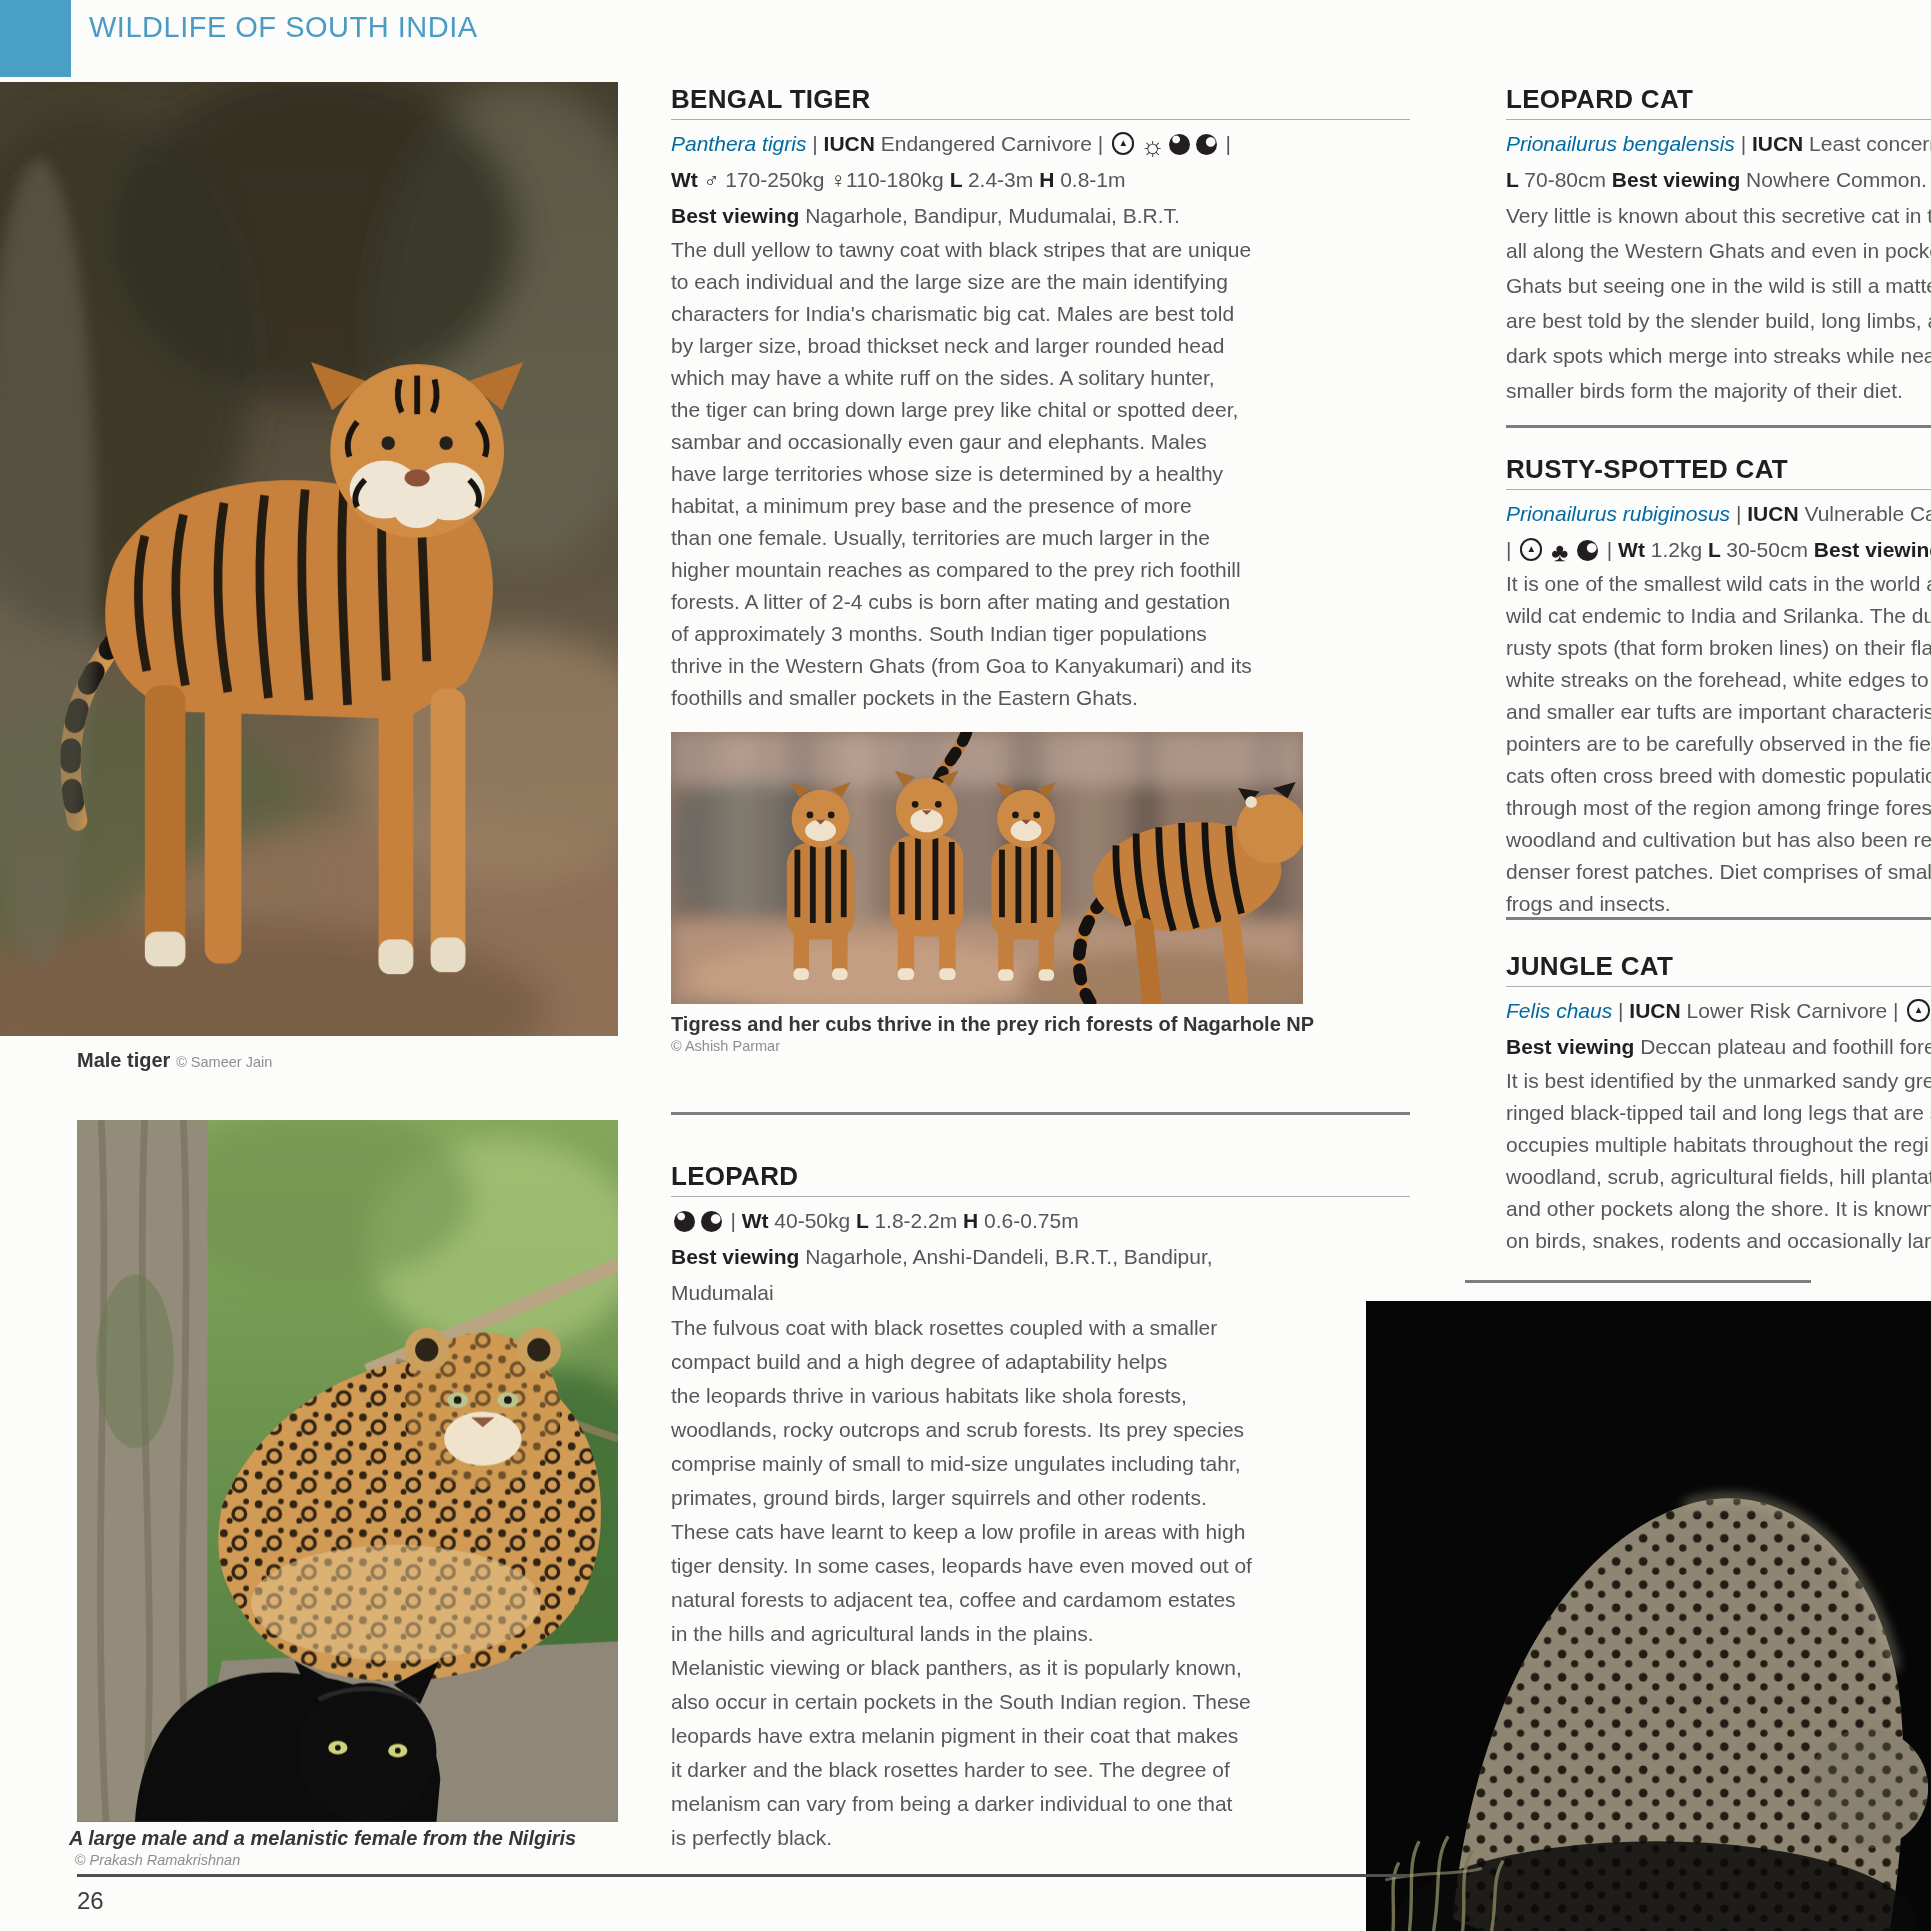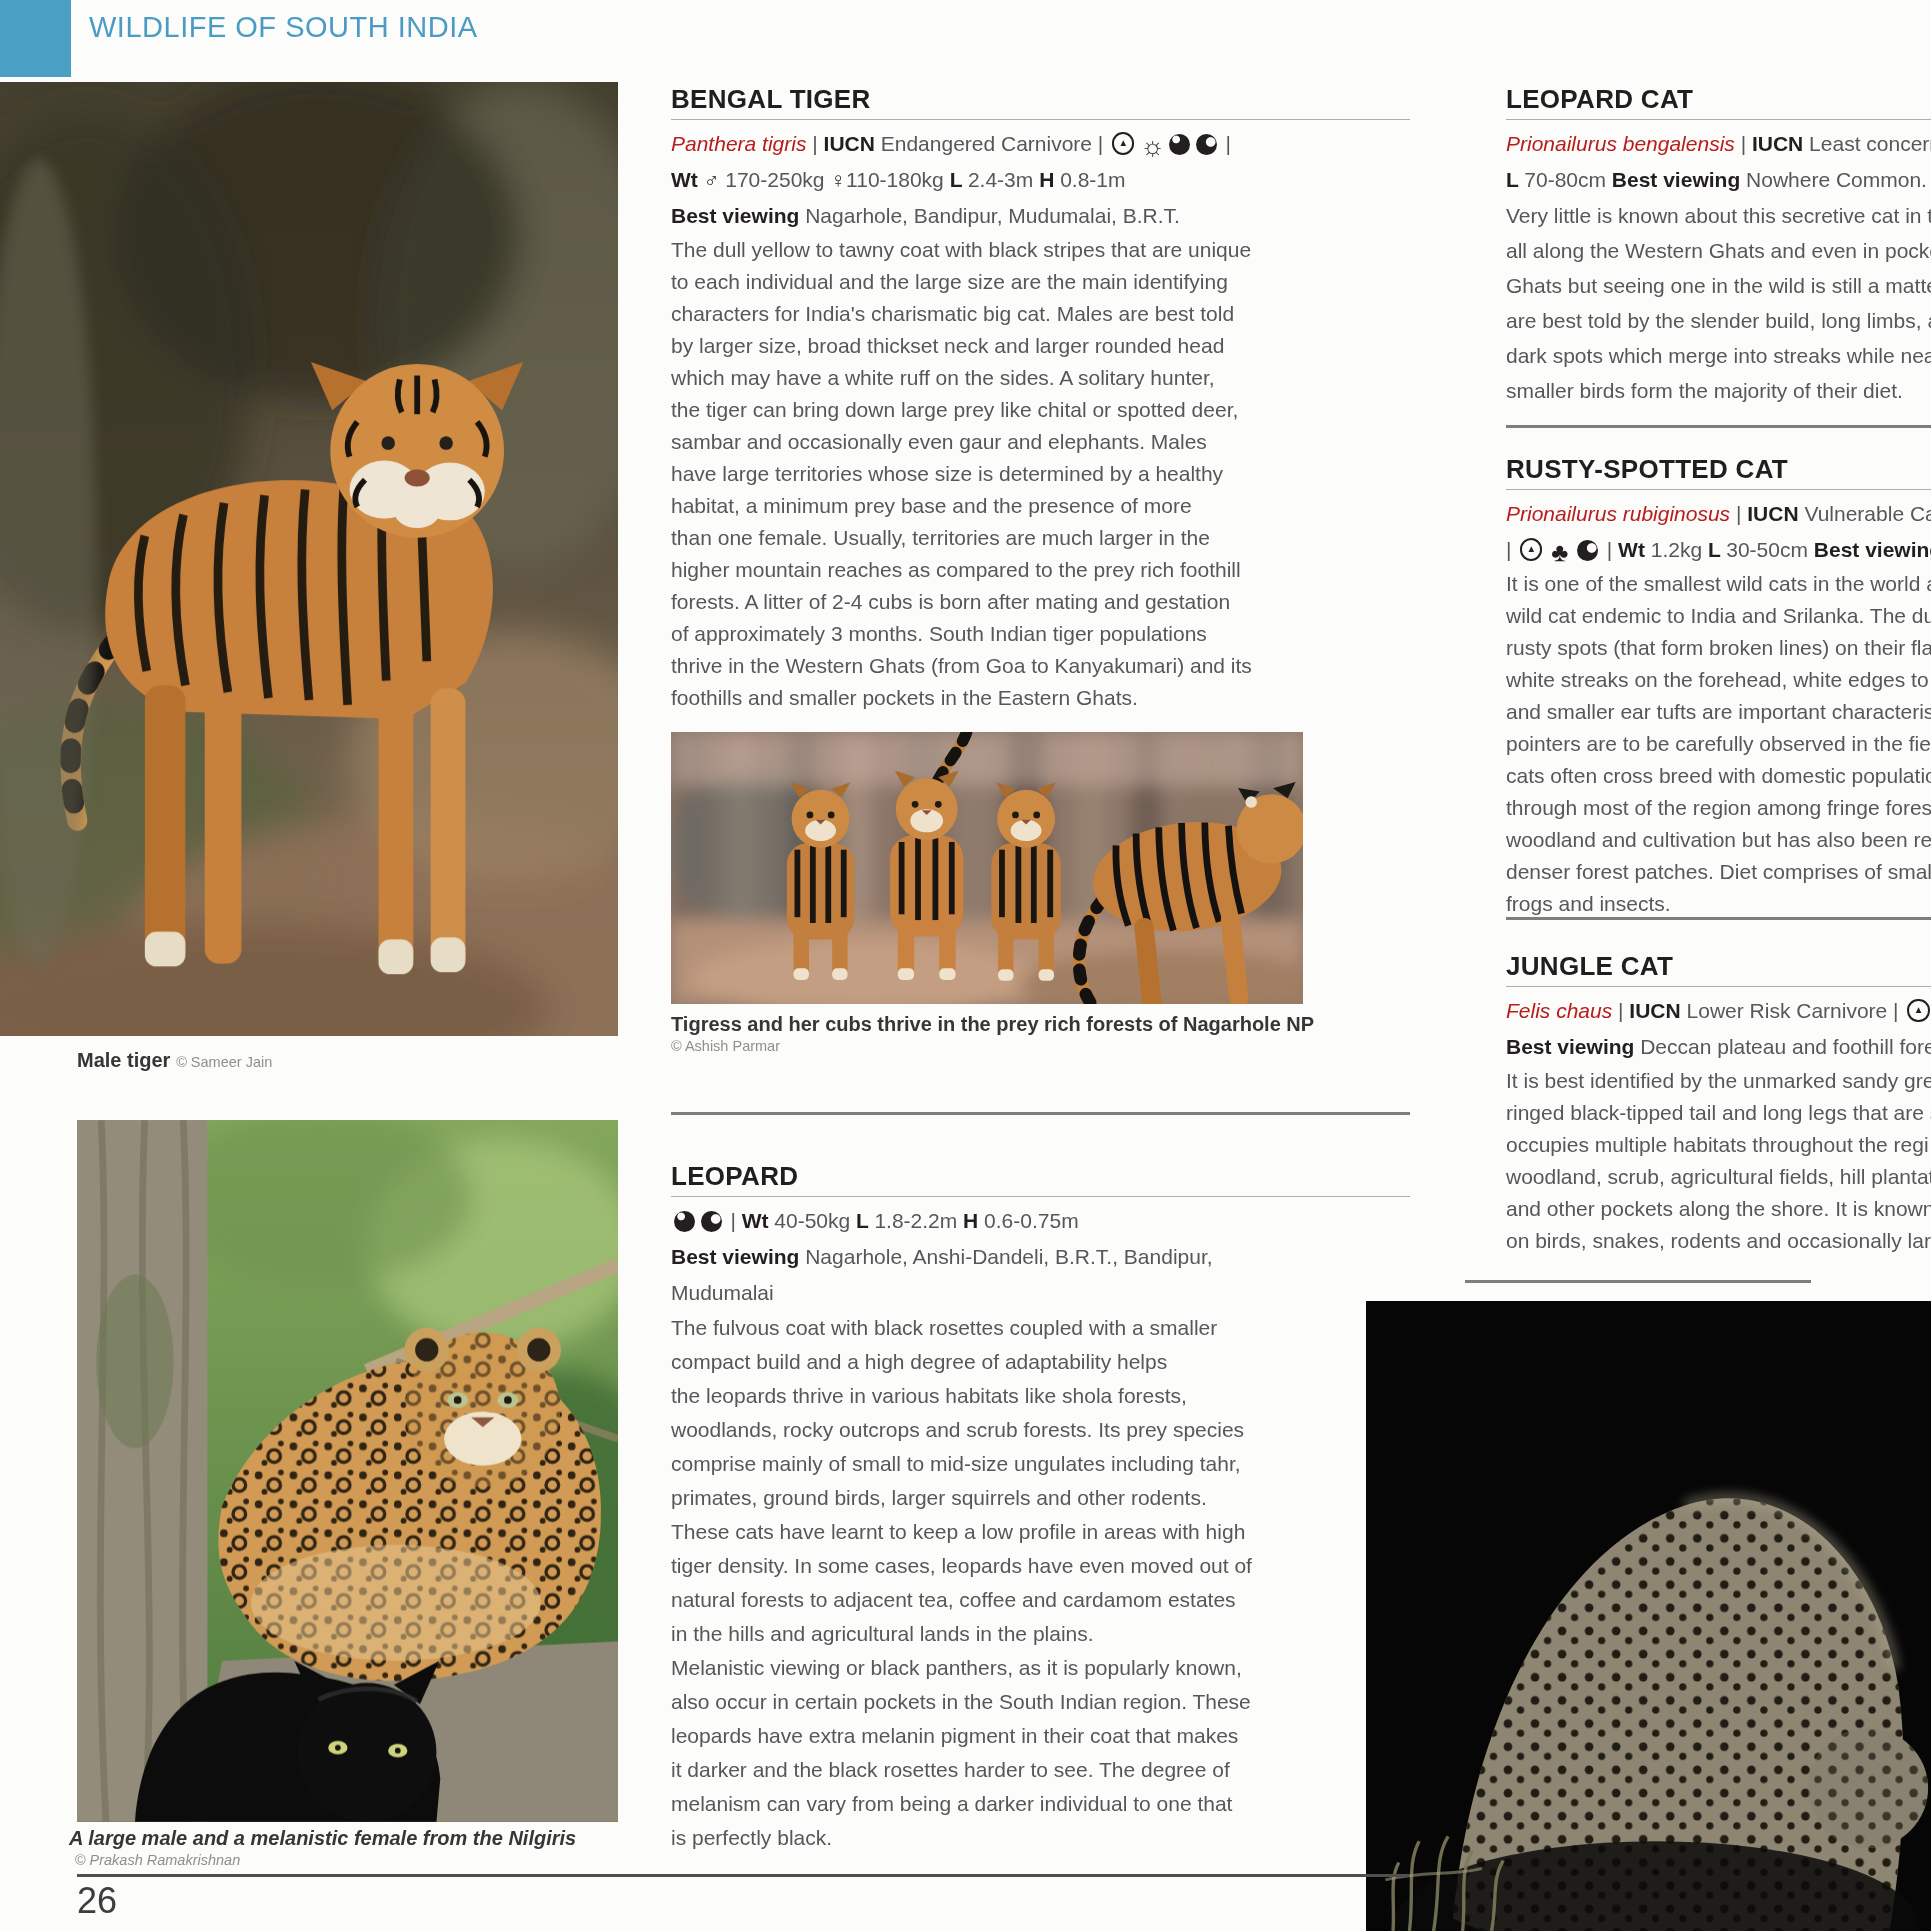--- a/index.html
+++ b/index.html
@@ -9,42 +9,42 @@
   
   #corner-square{left:0;top:0;width:71px;height:77px;background:#4aa0c4;}
   #page-title{left:89px;top:7.7px;font-size:29px;letter-spacing:0.5px;color:#4a9cc4;line-height:39px;}
   
   .section h2{margin:0 0 5.8px 0;font-size:26px;line-height:35px;font-weight:bold;color:#1f1f20;
               letter-spacing:0.3px;border-bottom:1.9px solid #aeaeae;padding-bottom:1.9px;}
   .line{white-space:nowrap;font-size:21px;line-height:34px;color:#57575a;}
   .info .line{line-height:36px;}
   .lh33 .line{line-height:32px;}
   .lh36 .line{line-height:35px;}
-  .seg-sci{font-style:italic;color:#b91c1c;}
+  .seg-sci{font-style:italic;color:#0369a1;}
   .seg-b{font-weight:bold;color:#231f20;}
   .seg-n{color:#57575a;}
   
   .ic{display:inline-block;width:21px;height:21px;border-radius:50%;vertical-align:-3.9px;
       margin:0 2.9px;position:relative;text-align:center;}
   .ic-hills{width:18.3px;height:18.3px;border:2.4px solid #231f20;}
   .ic-hills::after{content:"▲";position:absolute;left:0;right:0;top:0;font-size:9.7px;line-height:18.3px;color:#231f20;}
   .ic-sun{width:23px;border:none;}
   .ic-sun::after{content:"☼";font-size:27px;line-height:21px;color:#231f20;}
   .ic-tree{width:23px;border:none;}
   .ic-tree::after{content:"♣";font-size:26px;line-height:21px;color:#231f20;}
   .ic-crepuscular{background:radial-gradient(circle at 34% 26%, #fafafa 0 3.4px, #231f20 4.3px);}
   .ic-moon{background:radial-gradient(circle at 70% 38%, #fafafa 0 4.3px, #231f20 5.3px);}
   
   .caption{font-size:20px;font-weight:bold;color:#363636;line-height:25px;white-space:nowrap;}
   .credit{font-size:14.5px;font-weight:normal;color:#8f8f8f;line-height:19.3px;white-space:nowrap;}
   .caption .credit{margin-left:5.8px;}
   
   .divider{height:2.9px;background:#7e7e7e;}
   #footer-rule{left:77px;top:1874px;width:1332px;height:2.9px;background:#4f4f4f;}
-  #page-number{left:77px;top:1883px;font-size:36px;color:#3d3d3d;line-height:35px;}
+  #page-number{left:77px;top:1883px;font-size:24px;color:#3d3d3d;line-height:35px;}
   .photo{overflow:hidden;}
   .photo svg{display:block;width:100%;height:100%;}
 </style>
 </head>
 <body>
 
 <div id="page">
 
   <div class="abs" id="corner-square"></div>
   <div class="abs" id="page-title">WILDLIFE OF SOUTH INDIA</div>

